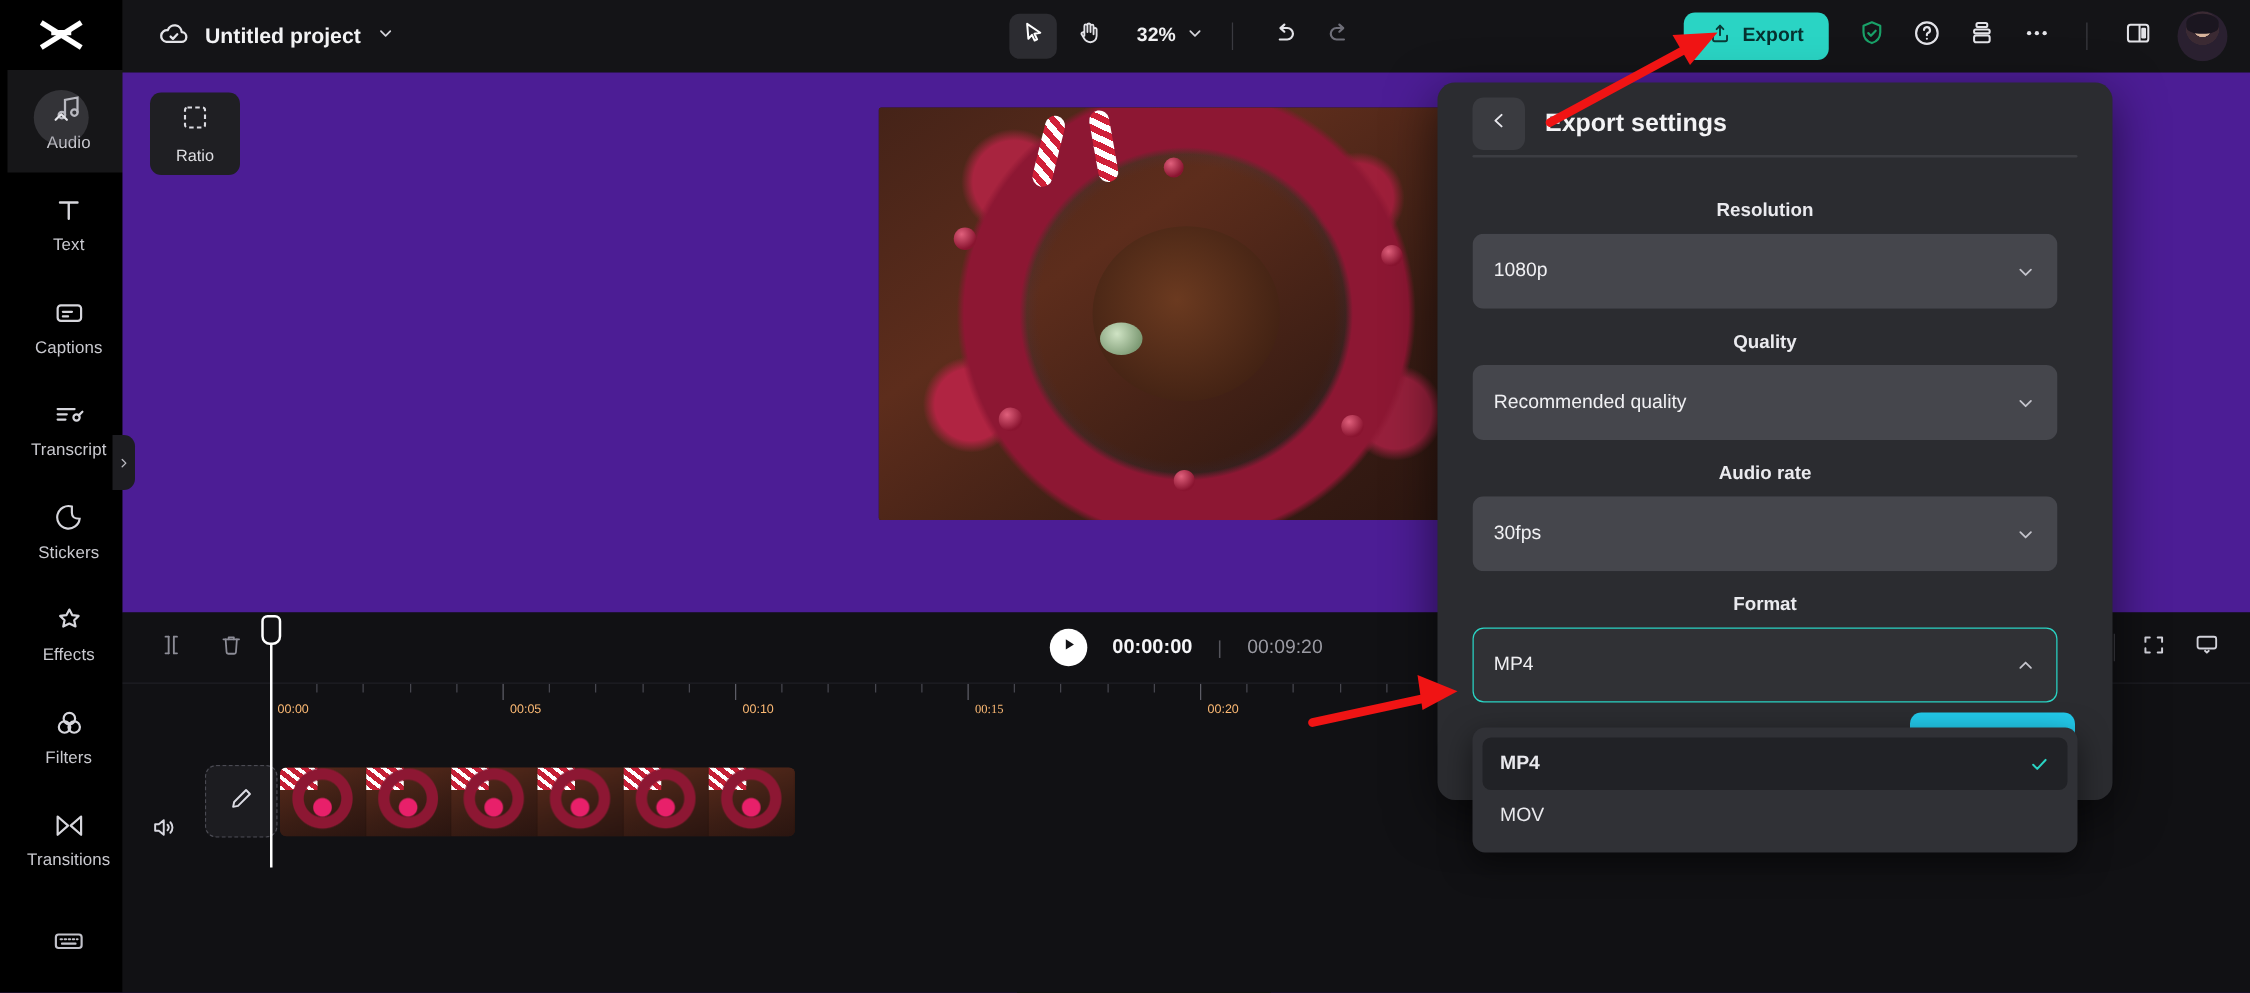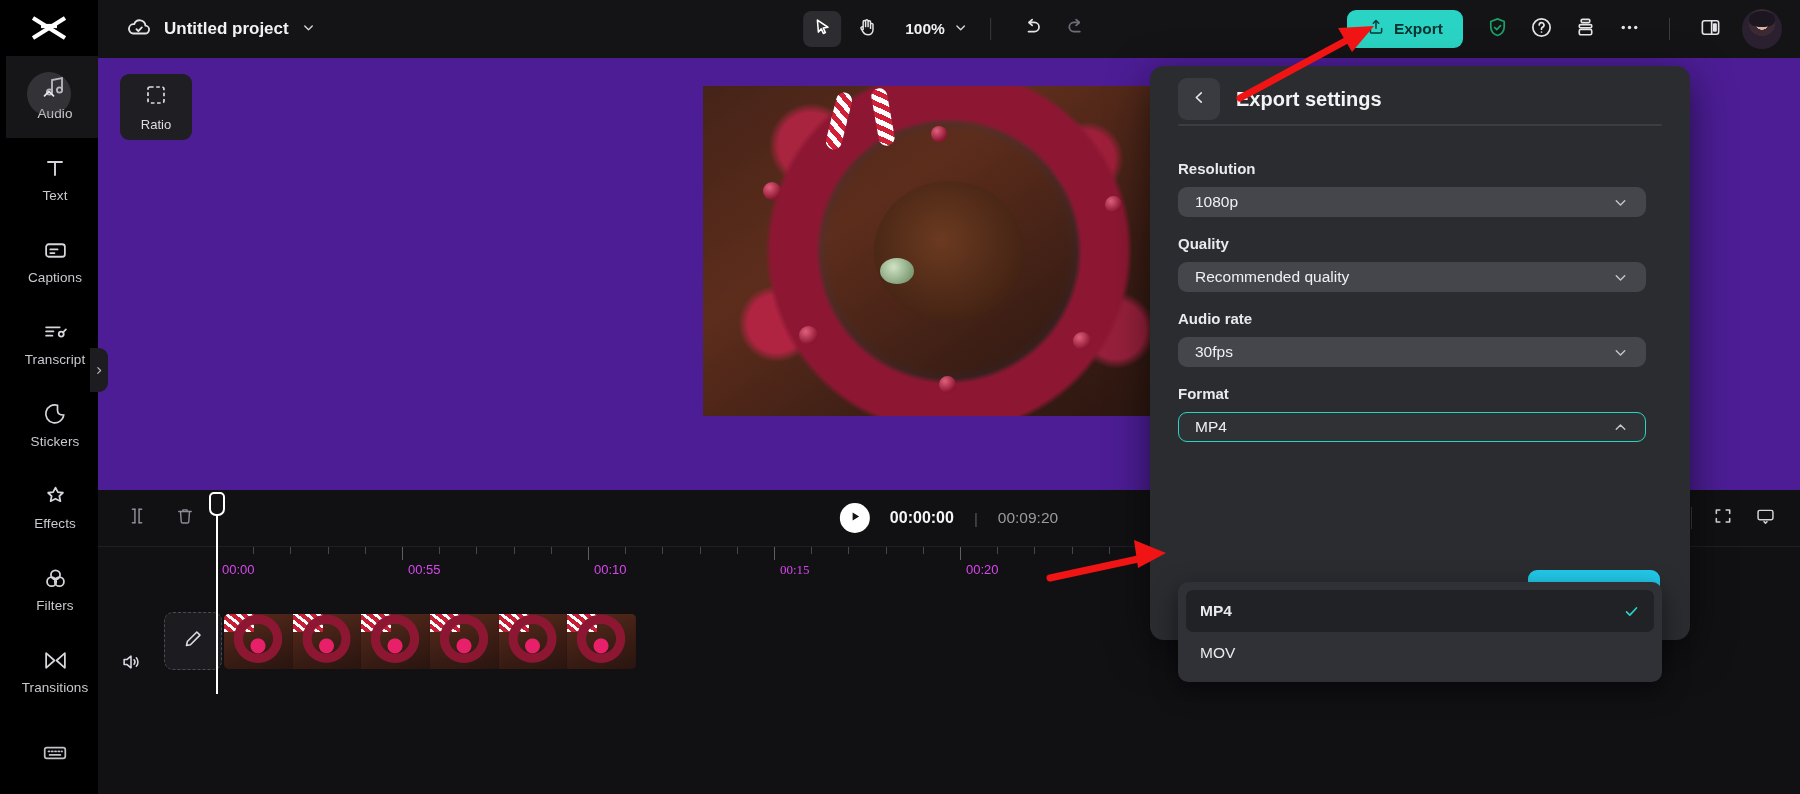--- a/index.html
+++ b/index.html
@@ -140,21 +140,21 @@
   }
   .tc-cur { font-size: 16px; font-weight: 700; color:#f5f5f7; }
   .tc-div { color:#55555c; font-size:15px; }
   .tc-tot { font-size: 15.5px; color:#9a9aa2; }
   .tl-right { position:absolute; right: 18px; display:flex; align-items:center; gap: 8px; }
 
   .ruler { position:relative; height: 38px; border-top: 1px solid #1f1f24; overflow:hidden; }
   .tick { position:absolute; top:0; width:1px; background:#46464e; }
   .tick.maj { height: 13px; background:#5d5d66; }
   .tick.min { height: 7px; }
-  .rlabel { position:absolute; top: 15px; font-size: 13px; color:#d946ef; }
+  .rlabel { position:absolute; top: 15px; font-size: 10px; color:#fdba74; }
 
   .track-area { position:relative; height: 160px; }
   .track-left { position:absolute; left:0; top:0; width:126px; height:100%; display:flex; align-items:center; }
   .vol-ico { margin-left: 22px; cursor:pointer; }
   .edit-btn {
     position:absolute; left: 66px; top: 28px;
     width: 58px; height: 58px; border-radius: 9px;
     border: 1px dashed #4a4a52; background:#1c1c20;
     display:flex; align-items:center; justify-content:center; cursor:pointer;
   }
@@ -186,24 +186,24 @@
     background: #2b2c30; border-radius: 14px; z-index: 40;
     box-shadow: 0 12px 40px rgba(0,0,0,0.55);
   }
   .ep-head { position:relative; display:flex; align-items:center; height: 66px; padding: 0 28px; }
   .back-btn {
     width: 42px; height: 42px; border-radius: 9px; background:#3a3b40;
     display:flex; align-items:center; justify-content:center; cursor:pointer;
   }
   .ep-title { font-size: 20px; font-weight: 700; color:#f3f3f5; margin-left: 16px; }
   .ep-rule { position:absolute; left: 28px; right: 28px; bottom: 6px; height: 2px; background:#3c3d42; border-radius:2px; }
-  .ep-body { padding: 10px 44px 0 28px; }
+  .ep-body { padding: 10px 44px 0 28px; text-align: center; }
   .fld-label { font-size: 15px; font-weight: 700; color:#eaeaee; margin: 18px 0 10px 0; }
   .select {
-    position:relative; height: 30px; border-radius: 9px; background:#45464c;
+    position:relative; height: 60px; border-radius: 9px; background:#45464c;
     display:flex; align-items:center; padding: 0 16px; cursor:pointer;
     border: 1.5px solid transparent;
   }
   .select.focused { border-color: #2ad4c4; background:#303135; }
   .select-val { font-size: 15.5px; color:#f0f0f3; }
   .select .chev { position:absolute; right: 16px; display:flex; }
   .dropdown {
     position:absolute; left: 28px; right: 28px; top: 516px;
     background:#303136; border-radius: 10px; padding: 8px; z-index: 45;
     box-shadow: 0 8px 24px rgba(0,0,0,0.5);
@@ -371,21 +371,21 @@
         </span>
       </div>
       <div class="tbtn">
         <span>
           <svg width="21" height="21" viewBox="0 0 24 24" fill="none" stroke="#e3e3e8" stroke-width="1.7" stroke-linecap="round" stroke-linejoin="round">
               <path d="M8 12V5.4a1.4 1.4 0 1 1 2.8 0V11m0-.3V4.6a1.4 1.4 0 1 1 2.8 0V11m0-.2V5.6a1.4 1.4 0 1 1 2.8 0V13m0-4.3a1.4 1.4 0 1 1 2.8 0v6c0 3.2-2.4 5.6-5.6 5.6-3 0-4.6-1.3-5.8-3.3l-2.1-3.6a1.4 1.4 0 0 1 2.3-1.6L8 14.4"></path>
             </svg>
         </span>
       </div>
       <div class="zoomlvl">
-        <span>100%</span>
+        <span>32%</span>
         <span>
           <svg width="15" height="15" viewBox="0 0 24 24" fill="none" stroke="#d4d4da" stroke-width="2.2" stroke-linecap="round" stroke-linejoin="round">
               <path d="M6 9.5l6 6 6-6"></path>
             </svg>
         </span>
       </div>
       <div class="vsep"></div>
       <div class="tbtn">
         <span>
           <svg width="22" height="22" viewBox="0 0 24 24" fill="none" stroke="#e3e3e8" stroke-width="1.9" stroke-linecap="round" stroke-linejoin="round">
@@ -564,21 +564,21 @@
     </div>
 
     <div class="ruler">
         <div class="tick maj" style="left: 118px;"></div>
         <div class="rlabel" style="left: 124px;">00:00</div>
         <div class="tick min" style="left: 155.2px;"></div>
         <div class="tick min" style="left: 192.4px;"></div>
         <div class="tick min" style="left: 229.6px;"></div>
         <div class="tick min" style="left: 266.8px;"></div>
         <div class="tick maj" style="left: 304px;"></div>
-        <div class="rlabel" style="left: 310px;">00:55</div>
+        <div class="rlabel" style="left: 310px;">00:05</div>
         <div class="tick min" style="left: 341.2px;"></div>
         <div class="tick min" style="left: 378.4px;"></div>
         <div class="tick min" style="left: 415.6px;"></div>
         <div class="tick min" style="left: 452.8px;"></div>
         <div class="tick maj" style="left: 490px;"></div>
         <div class="rlabel" style="left: 496px;">00:10</div>
         <div class="tick min" style="left: 527.2px;"></div>
         <div class="tick min" style="left: 564.4px;"></div>
         <div class="tick min" style="left: 601.6px;"></div>
         <div class="tick min" style="left: 638.8px;"></div>

